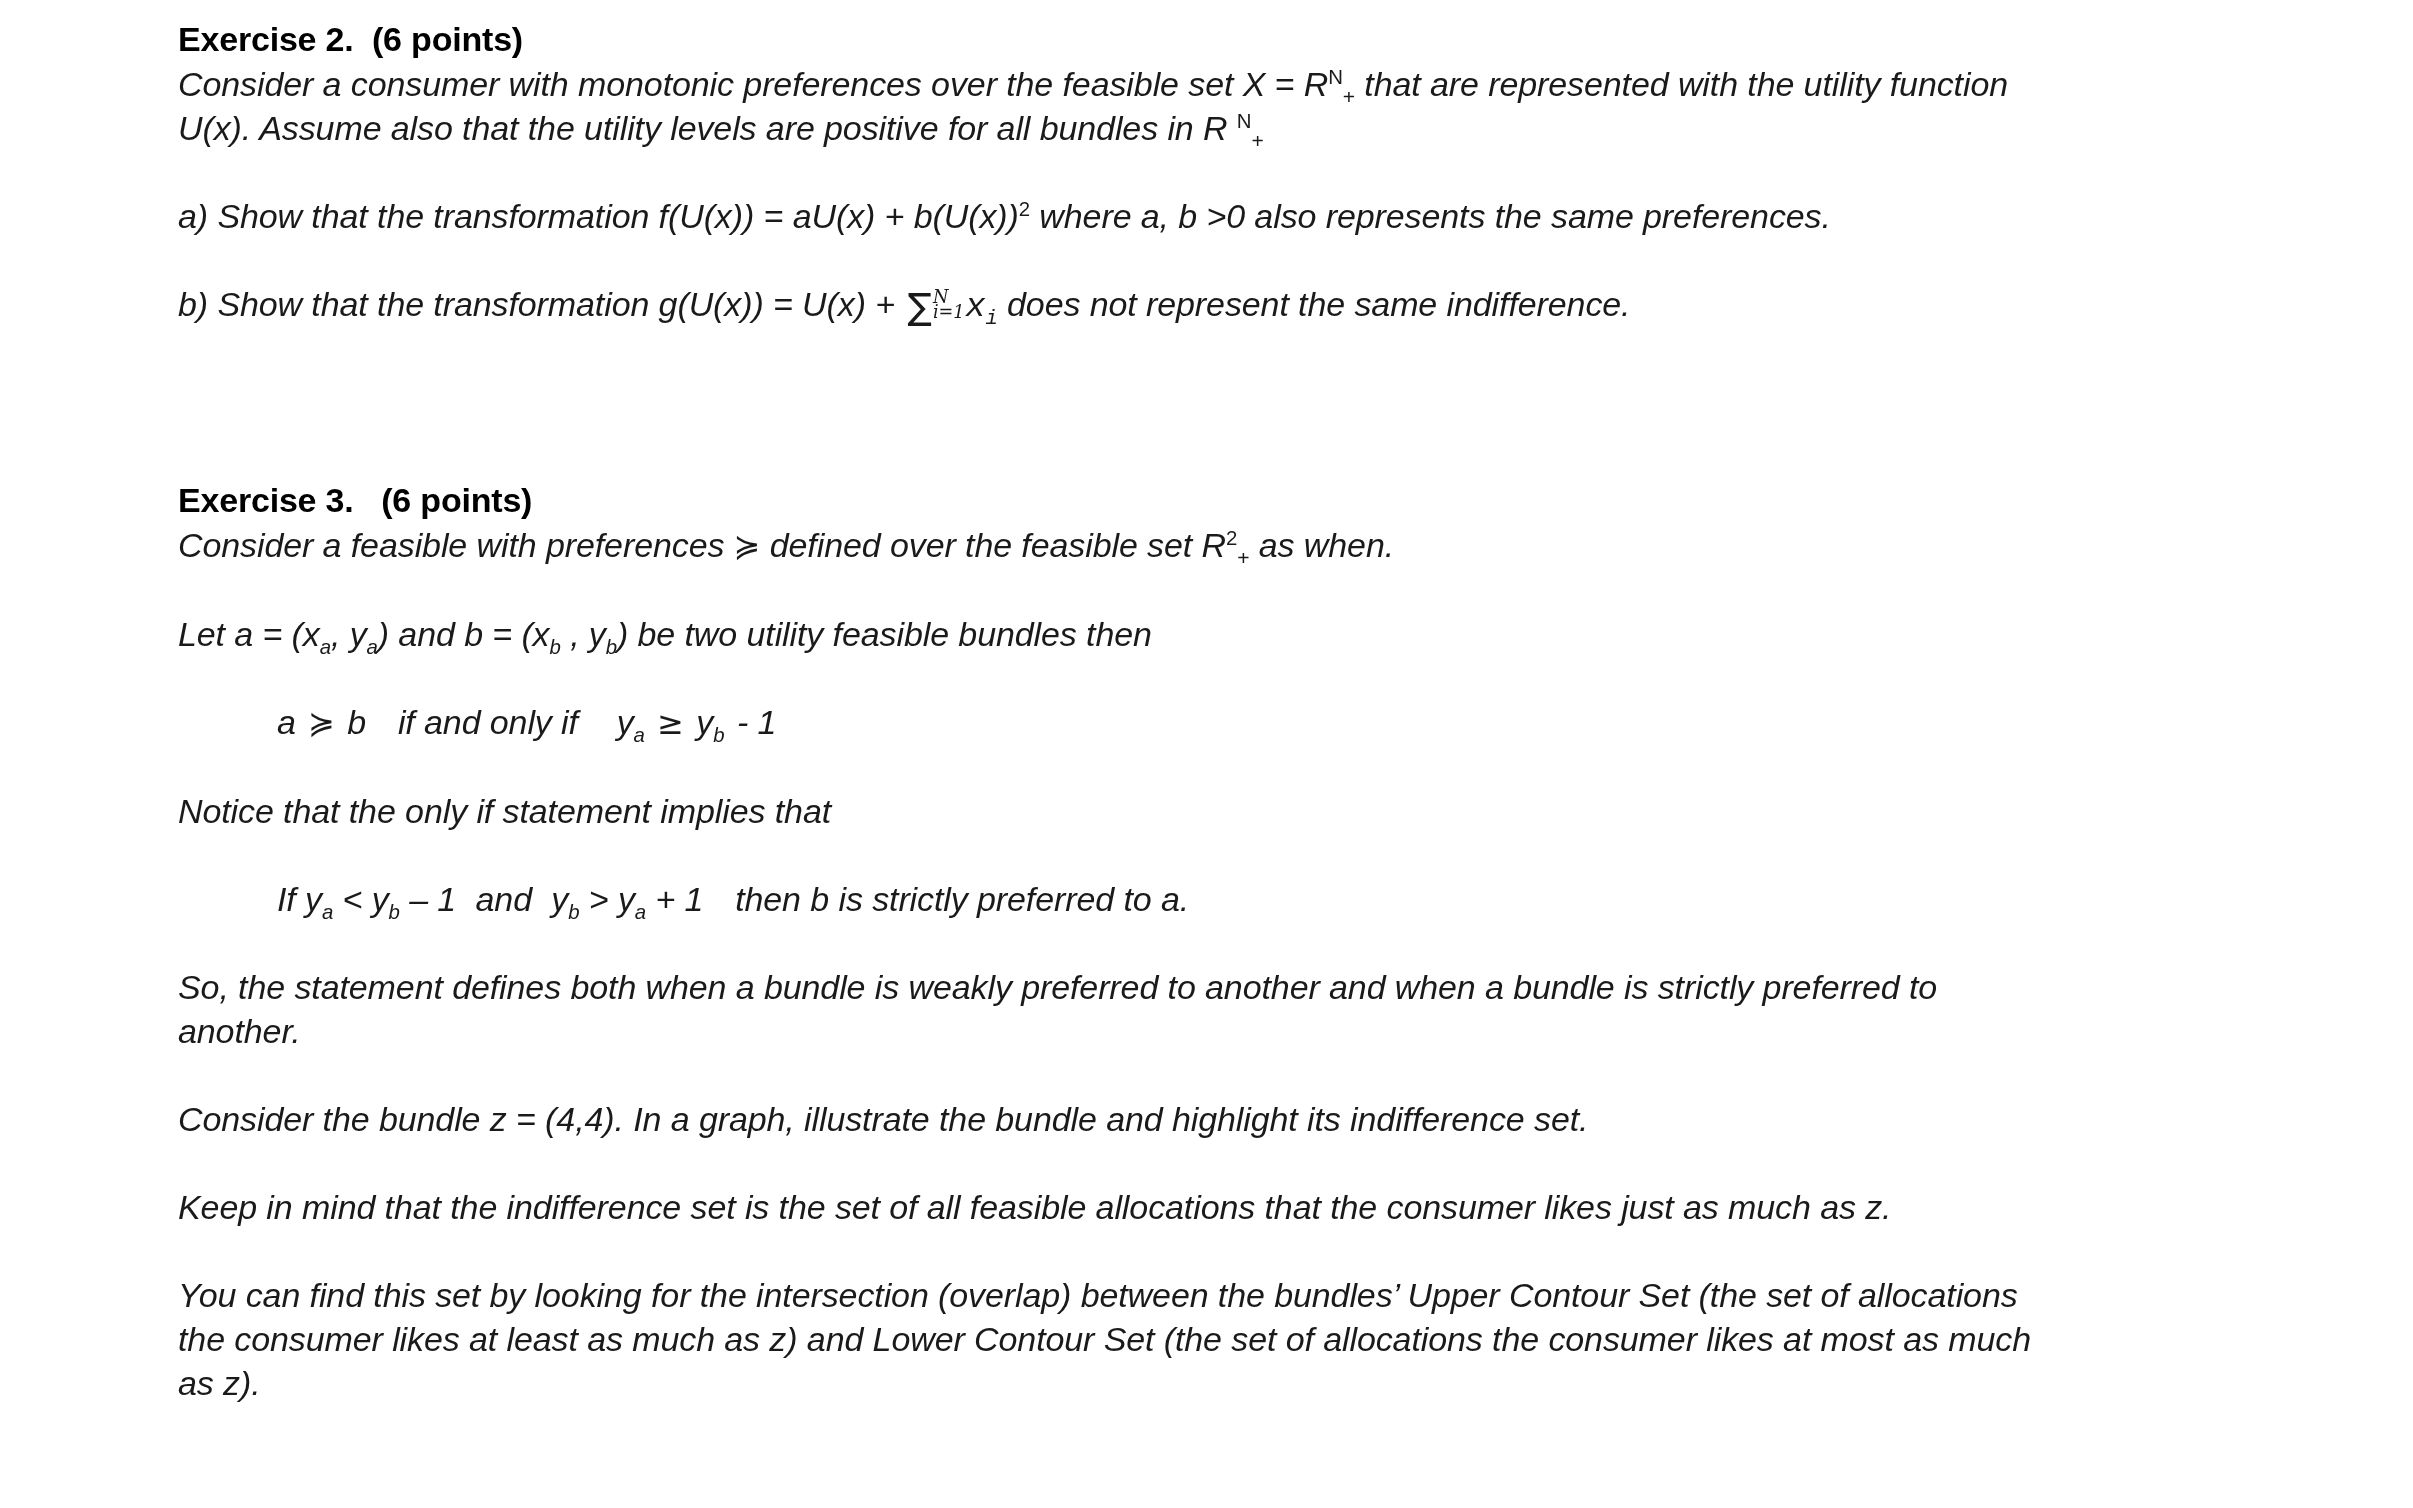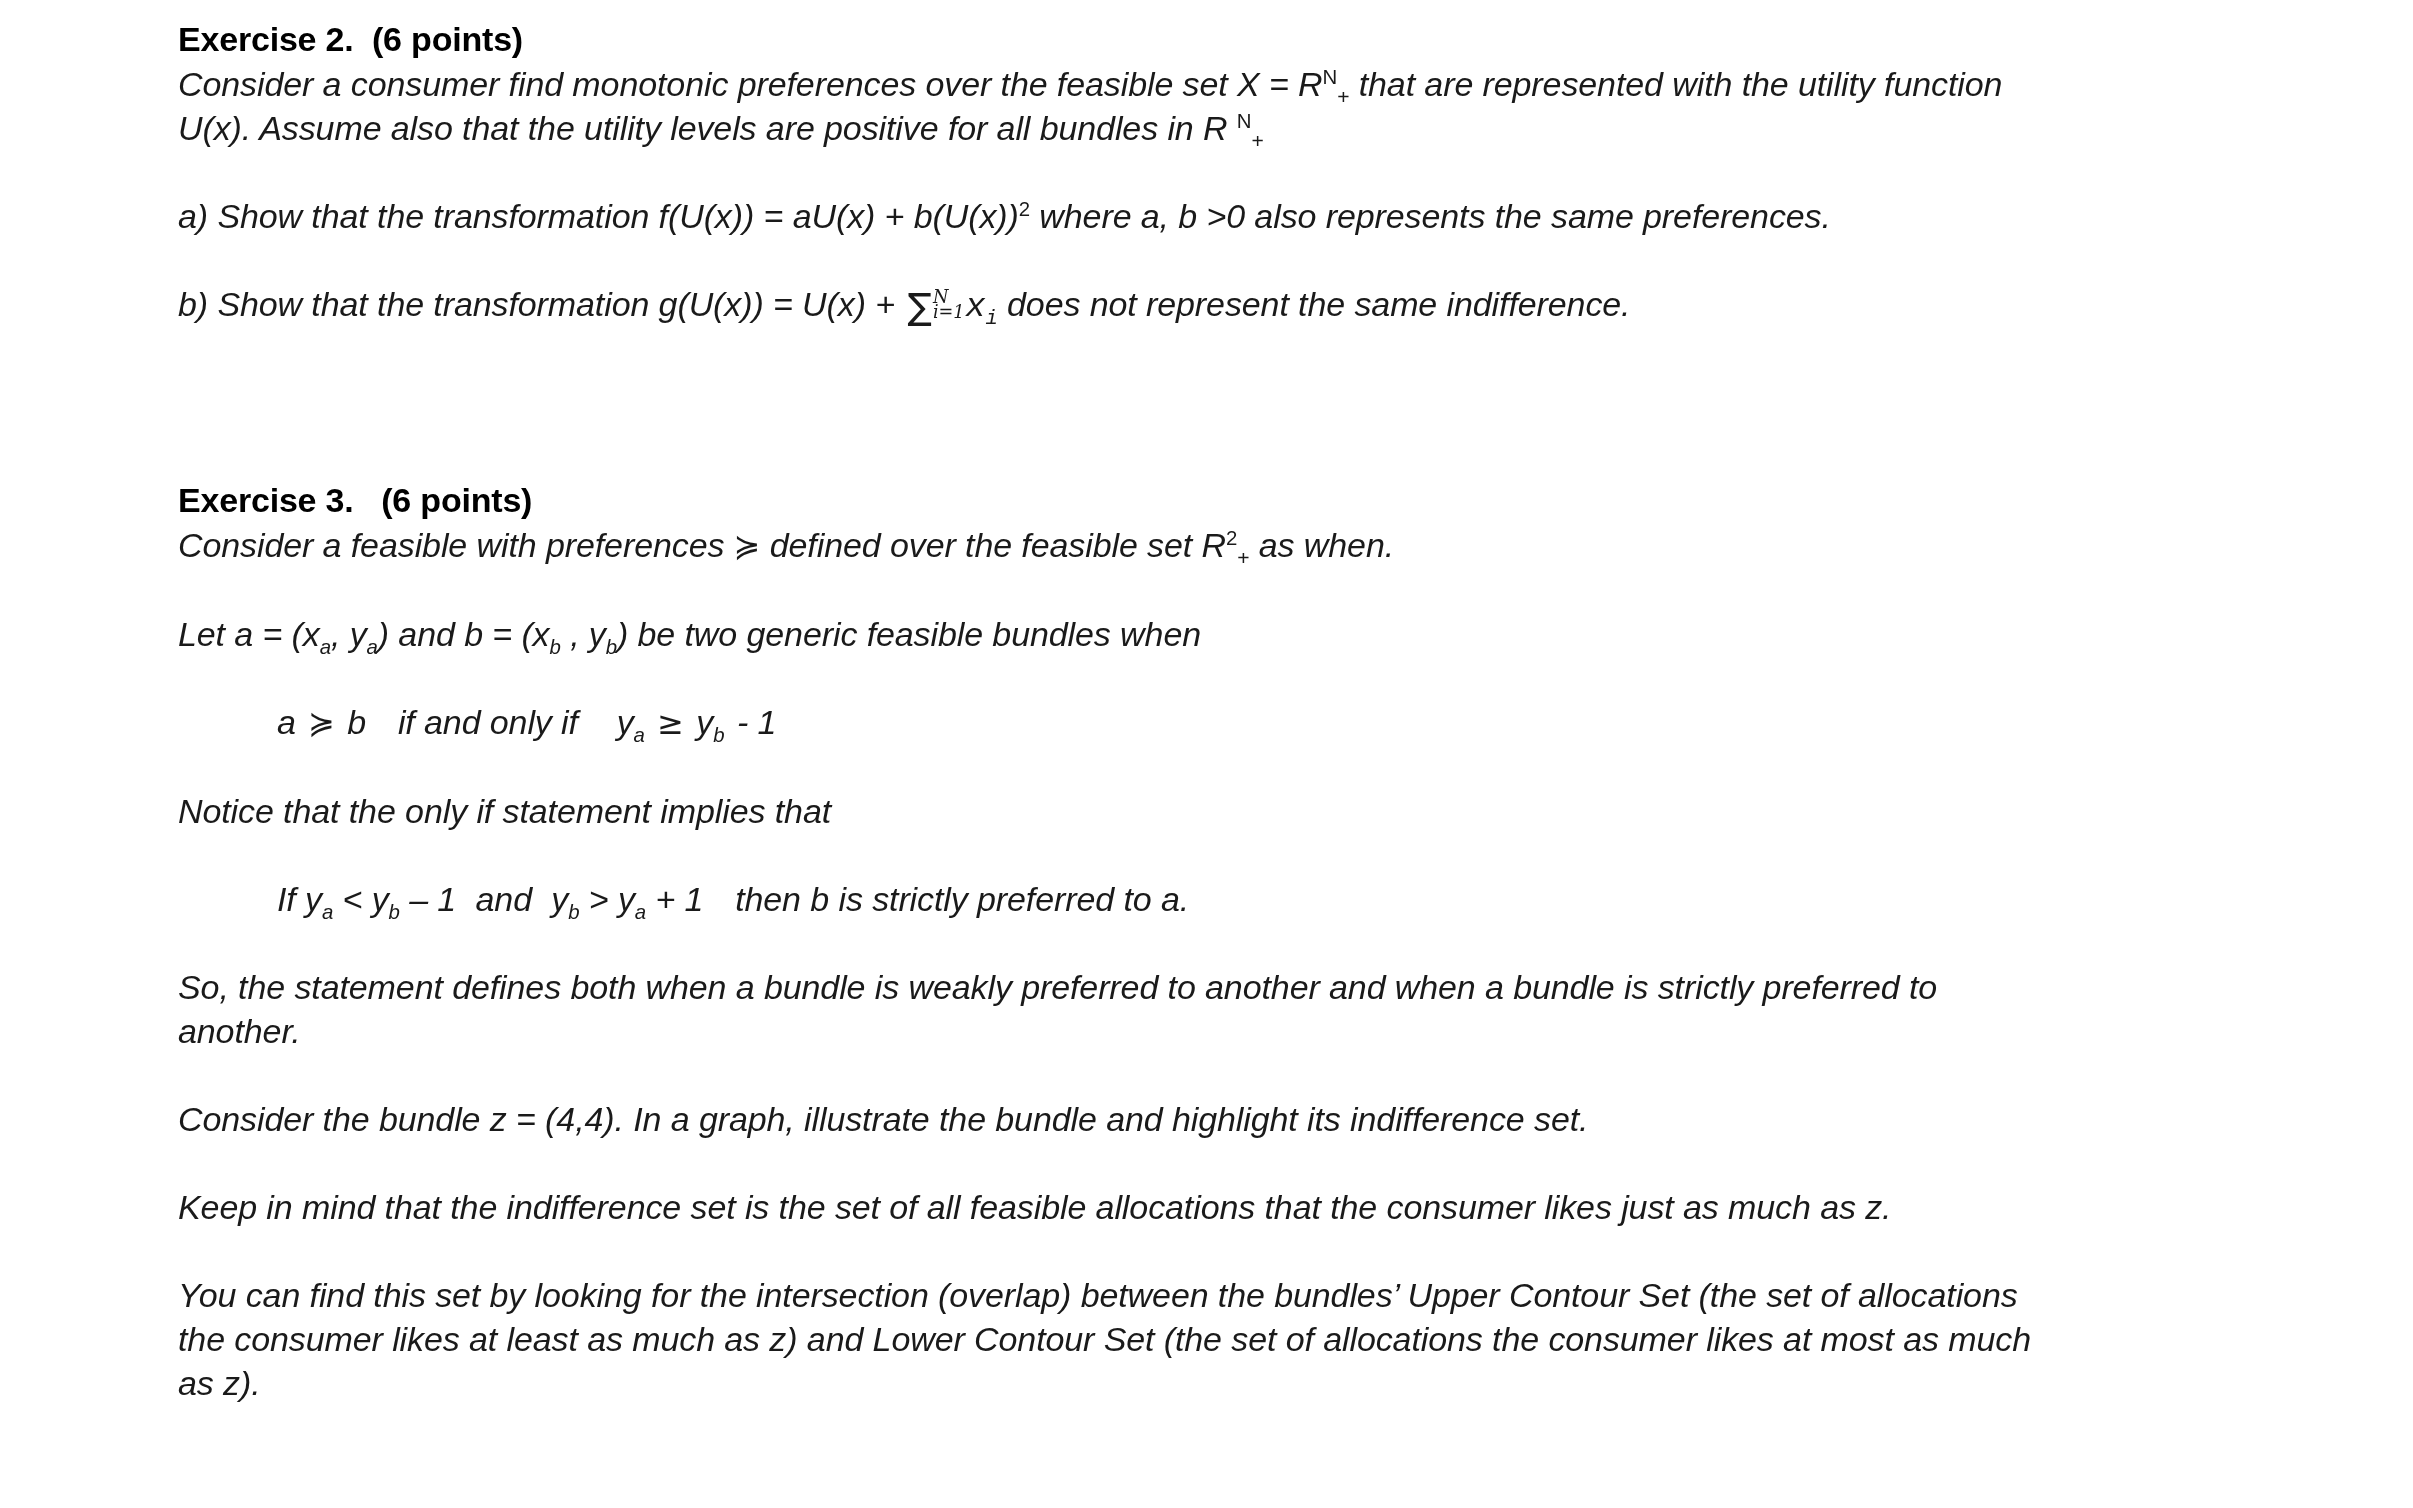--- a/index.html
+++ b/index.html
@@ -131,42 +131,42 @@
   .spacer-mid  { display: inline-block; width: 12.4px; }
 </style>
 </head>
 <body>
 
 <div class="page">
   <div class="content">
 
     <div class="ex-heading">Exercise 2.  (6 points)</div>
 
-    <div class="para"><span>Consider a consumer find monotonic preferences over the feasible set X = R</span><span class="upright"></span><sup class="n">N</sup><sub class="n">+</sub><span> that are represented with the utility function</span></div>
+    <div class="para"><span>Consider a consumer with monotonic preferences over the feasible set X = R</span><span class="upright"></span><sup class="n">N</sup><sub class="n">+</sub><span> that are represented with the utility function</span></div>
 
     <div class="para"><span>U(x). Assume also that the utility levels are positive for all bundles in R </span><sup class="n">N</sup><sub class="n">+</sub></div>
 
     <div class="gap-md"></div>
 
     <div class="para"><span>a) Show that the transformation f(U(x)) = aU(x) + b(U(x))</span><sup class="n">2</sup><span> where a, b &gt;0 also represents the same preferences.</span></div>
 
     <div class="gap-md"></div>
 
     <div class="para"><span>b) Show that the transformation g(U(x)) = U(x) + </span><span class="sum"><span class="sigma">∑</span><span class="lims"><span class="hi">N</span><span class="lo">i=1</span></span></span><span class="mathvar"><span>x</span><sub>i</sub></span><span> does not represent the same indifference.</span></div>
 
     <div class="gap-xl"></div>
     <div class="gap-md"></div>
 
     <div class="ex-heading">Exercise 3.   (6 points)</div>
 
     <div class="para"><span>Consider a feasible with preferences </span><span class="rel">≽</span><span> defined over the feasible set R</span><sup class="n">2</sup><sub class="n">+</sub><span> as when.</span></div>
 
     <div class="gap-md"></div>
 
-    <div class="para"><span>Let a = (x</span><sub class="m">a</sub><span>, y</span><sub class="m">a</sub><span>) and b = (x</span><sub class="m">b</sub><span> , y</span><sub class="m">b</sub><span>) be two generic feasible bundles when</span></div>
+    <div class="para"><span>Let a = (x</span><sub class="m">a</sub><span>, y</span><sub class="m">a</sub><span>) and b = (x</span><sub class="m">b</sub><span> , y</span><sub class="m">b</sub><span>) be two utility feasible bundles then</span></div>
 
     <div class="gap-md"></div>
 
     <div class="para indent-1"><span>a</span><span class="spacer-mid"></span><span class="rel">≽</span><span class="spacer-mid"></span><span>b</span><span class="spacer-wide"></span><span class="spacer-mid"></span><span>if and only if</span><span class="spacer-wide"></span><span class="spacer-wide"></span><span>y</span><sub class="m">a</sub><span class="spacer-mid"></span><span class="rel">≥</span><span class="spacer-mid"></span><span>y</span><sub class="m">b</sub><span class="spacer-mid"></span><span>- 1</span></div>
 
     <div class="gap-md"></div>
 
     <div class="para">Notice that the only if statement implies that</div>
 
     <div class="gap-md"></div>

